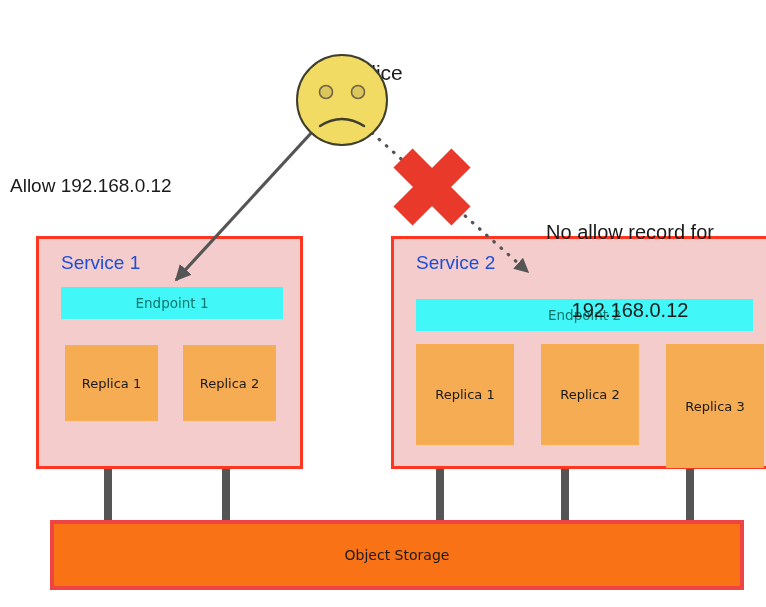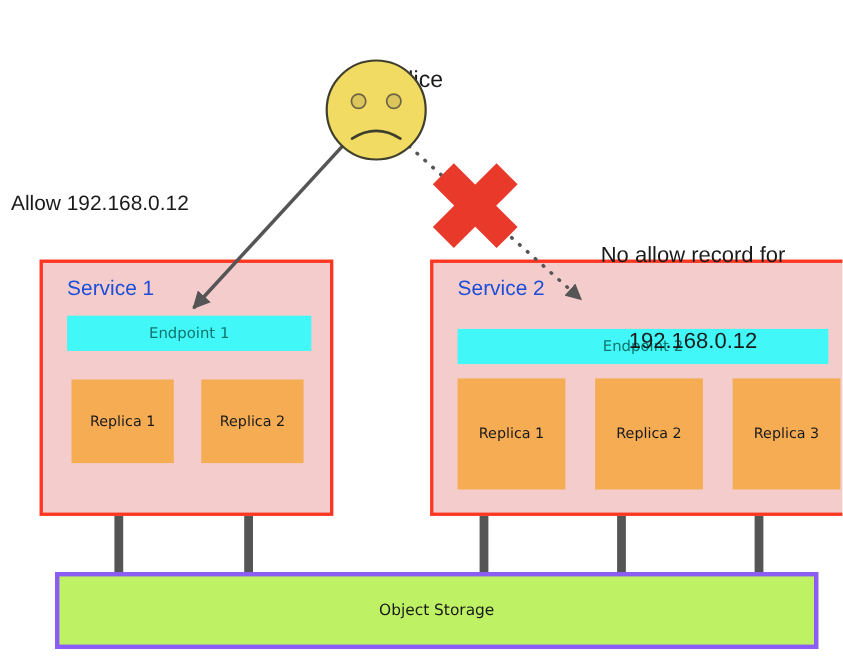--- a/index.html
+++ b/index.html
@@ -108,31 +108,31 @@
     align-items: center;
     justify-content: center;
     box-sizing: border-box;
   }
   
   #s1-replica-1 { left: 26px;  top: 106px; width: 93px; height: 76px; }
   #s1-replica-2 { left: 144px; top: 106px; width: 93px; height: 76px; }
   
   #s2-replica-1 { left: 22px;  top: 105px; width: 98px; height: 101px; }
   #s2-replica-2 { left: 147px; top: 105px; width: 98px; height: 101px; }
-  #s2-replica-3 { left: 272px; top: 105px; width: 98px; height: 101px; }
+  #s2-replica-3 { left: 272px; top: 105px; width: 98px; height: 124px; }
 
   
   #object-storage {
     position: absolute;
     left: 50px;
     top: 520px;
     width: 694px;
     height: 70px;
-    background: #bef264;
-    border: 4px solid #8b5cf6;
+    background: #f97316;
+    border: 4px solid #ef4444;
     box-sizing: border-box;
     display: flex;
     align-items: center;
     justify-content: center;
     font-family: "DejaVu Sans", sans-serif;
     font-size: 14px;
     color: #1a1a1a;
     z-index: 3;
   }
 </style>

